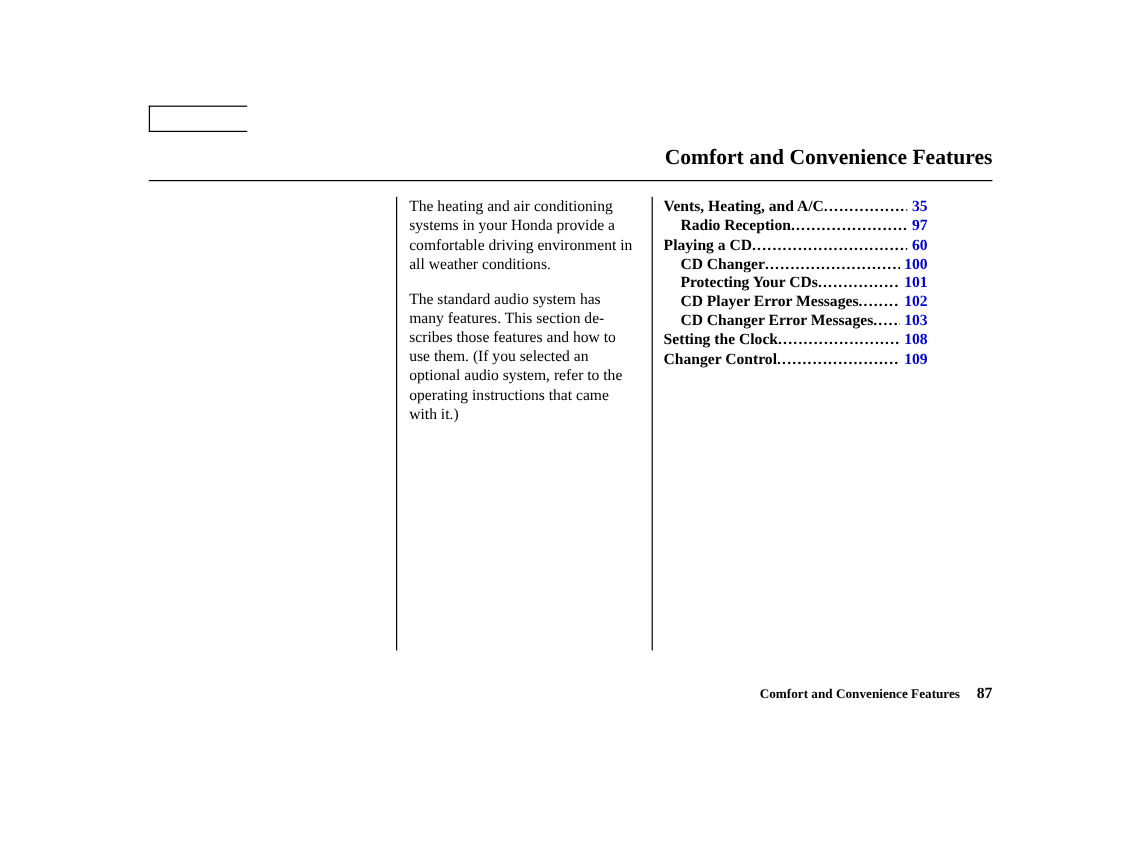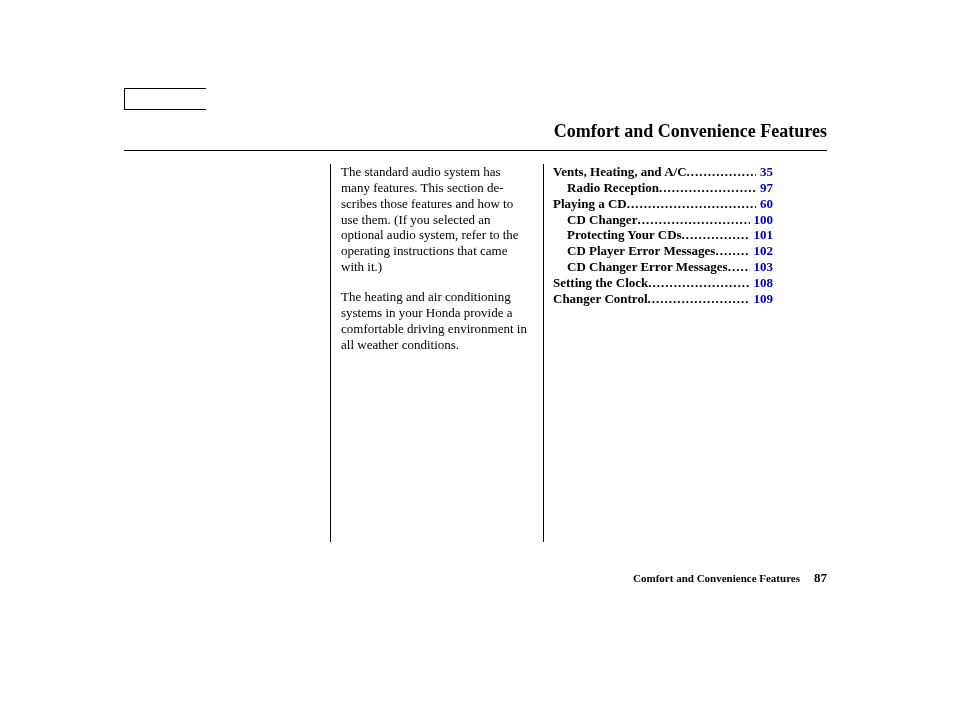--- a/index.html
+++ b/index.html
@@ -131,22 +131,22 @@
 
   <div class="tab-box"></div>
 
   <div class="header-row">
     <div class="header-title">Comfort and Convenience Features</div>
   </div>
 
   <div class="columns">
 
     <div class="col col-left">
+      <p class="para">The heating and air conditioning systems in your Honda provide a comfortable driving environment in all weather conditions.</p>
       <p class="para">The standard audio system has many features. This section de-scribes those features and how to use them. (If you selected an optional audio system, refer to the operating instructions that came with it.)</p>
-      <p class="para">The heating and air conditioning systems in your Honda provide a comfortable driving environment in all weather conditions.</p>
     </div>
 
     <div class="col col-right" id="toc-col">
         <div class="toc-line">
           <span class="toc-label">Vents, Heating, and A/C</span>
           <span class="toc-dots"></span>
           <span class="toc-page">35</span>
         </div>
         <div class="toc-line indent">
           <span class="toc-label">Radio Reception</span>

